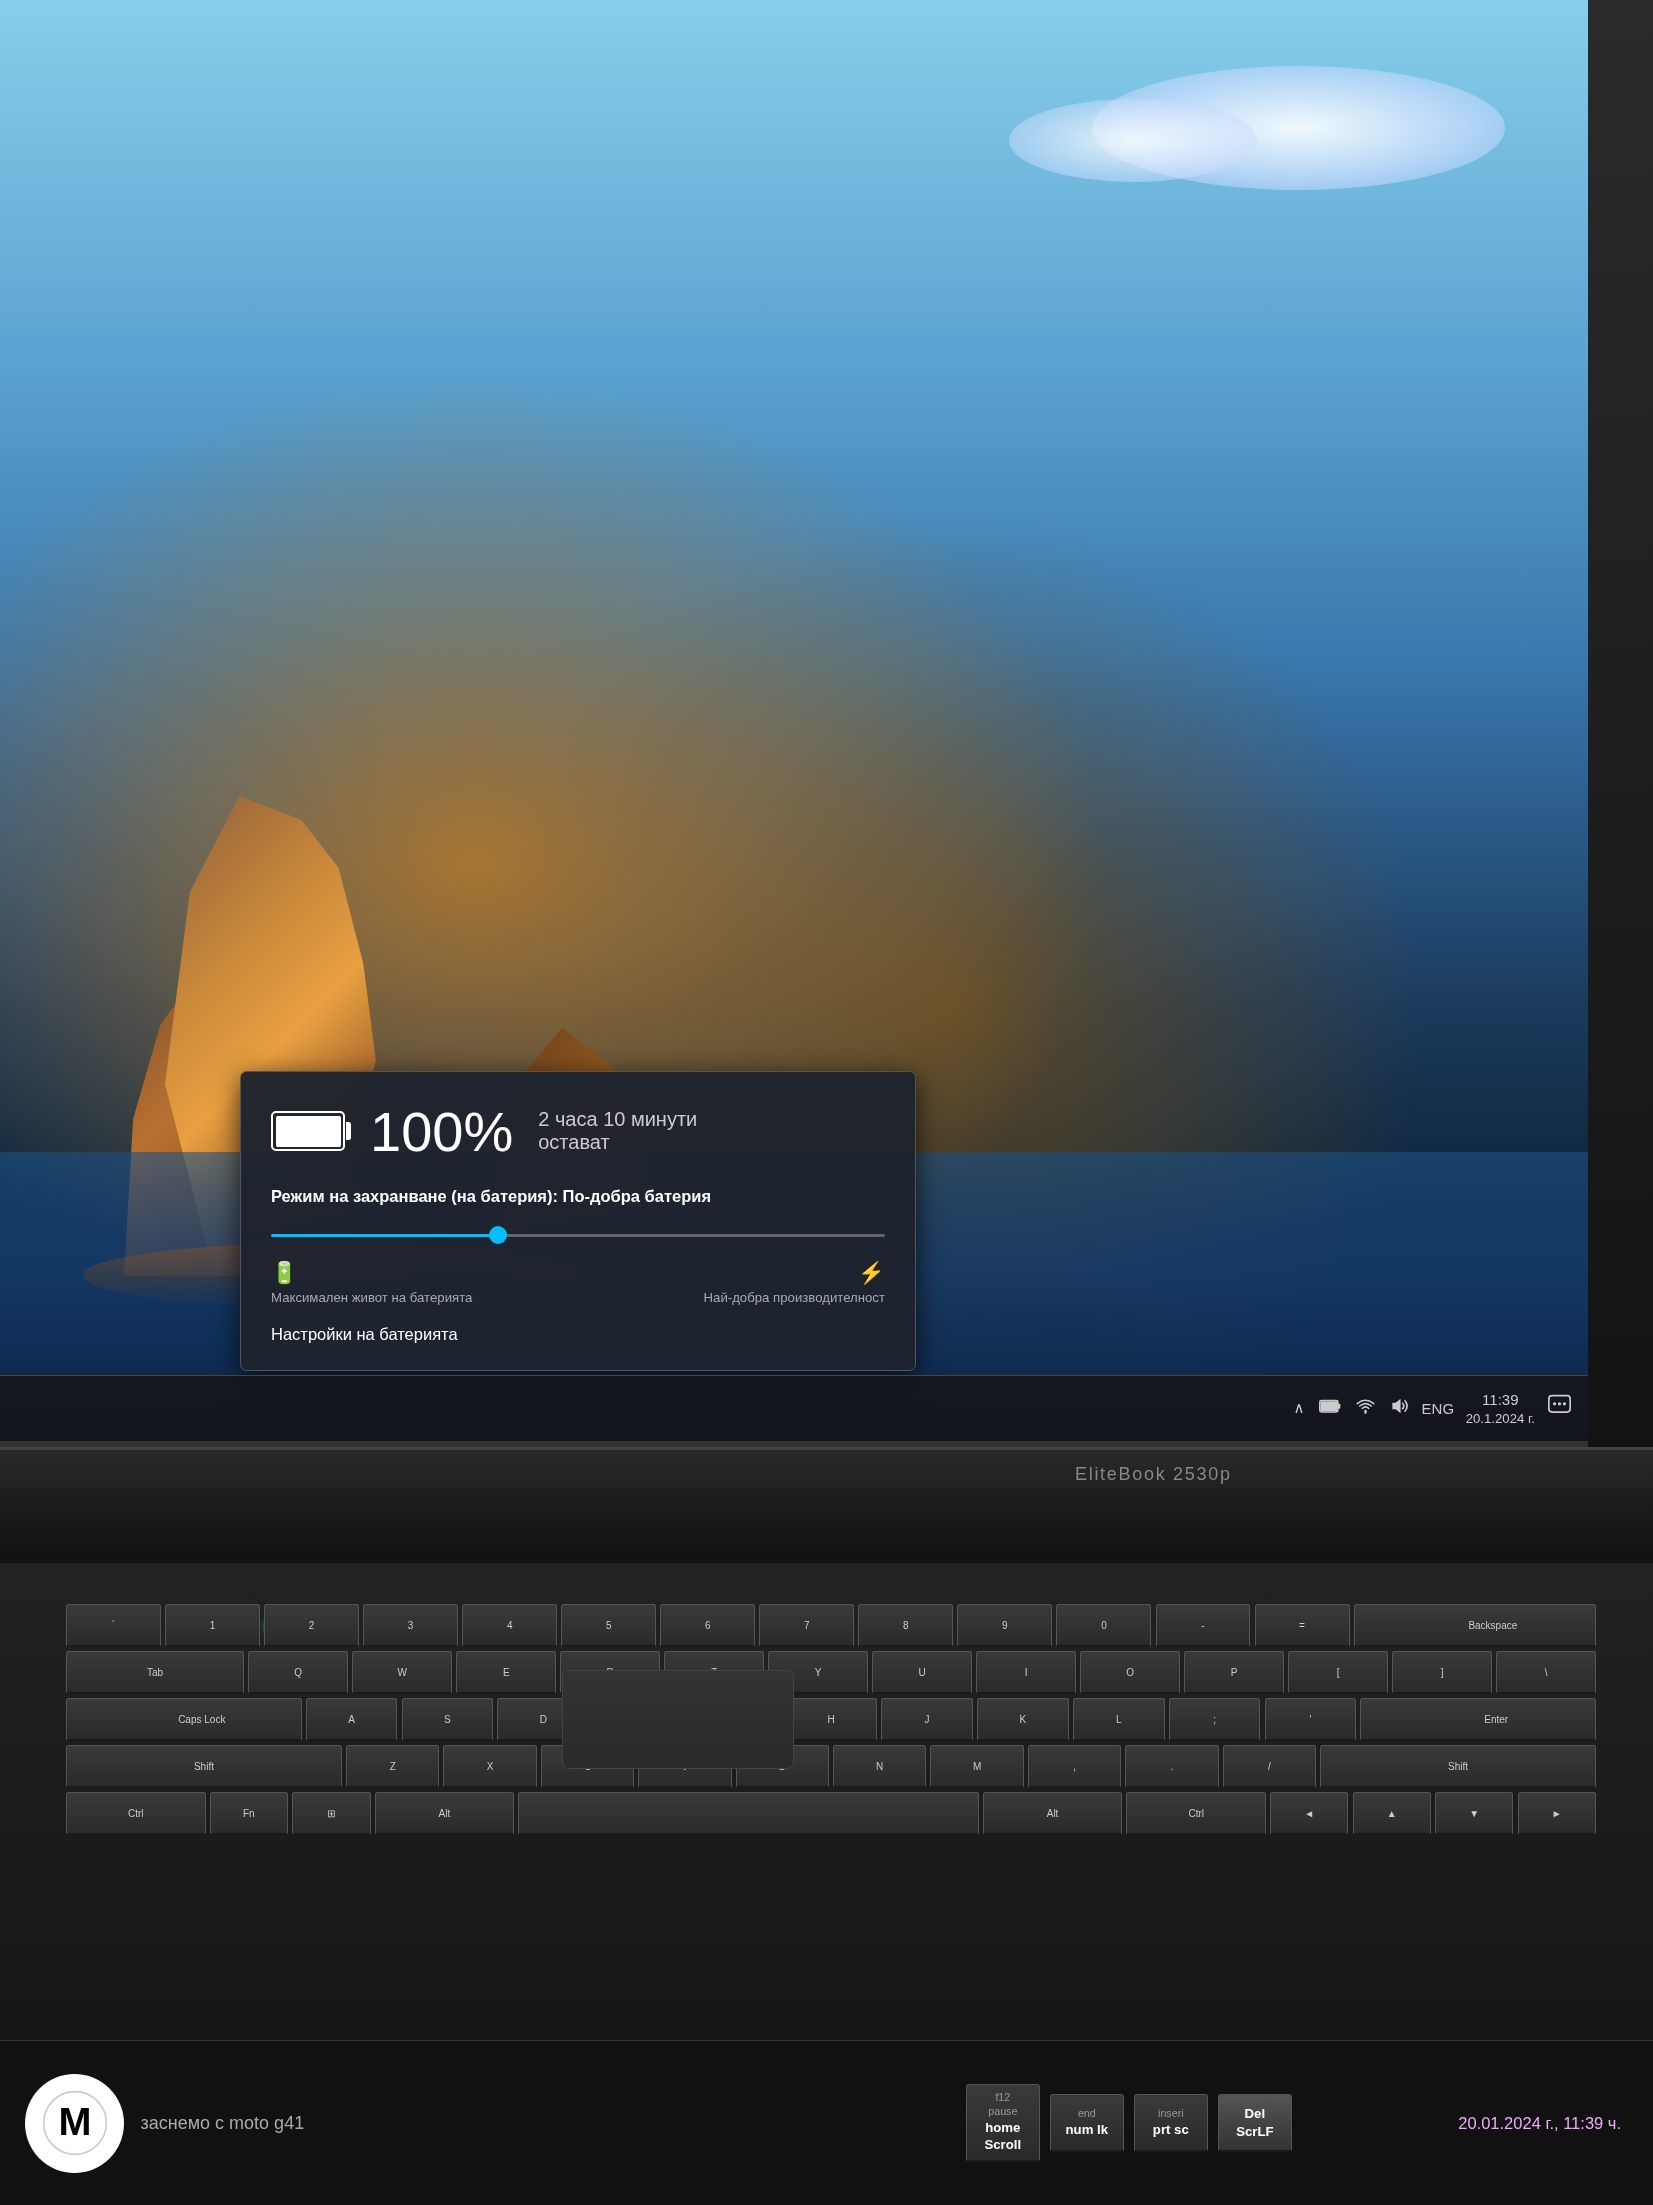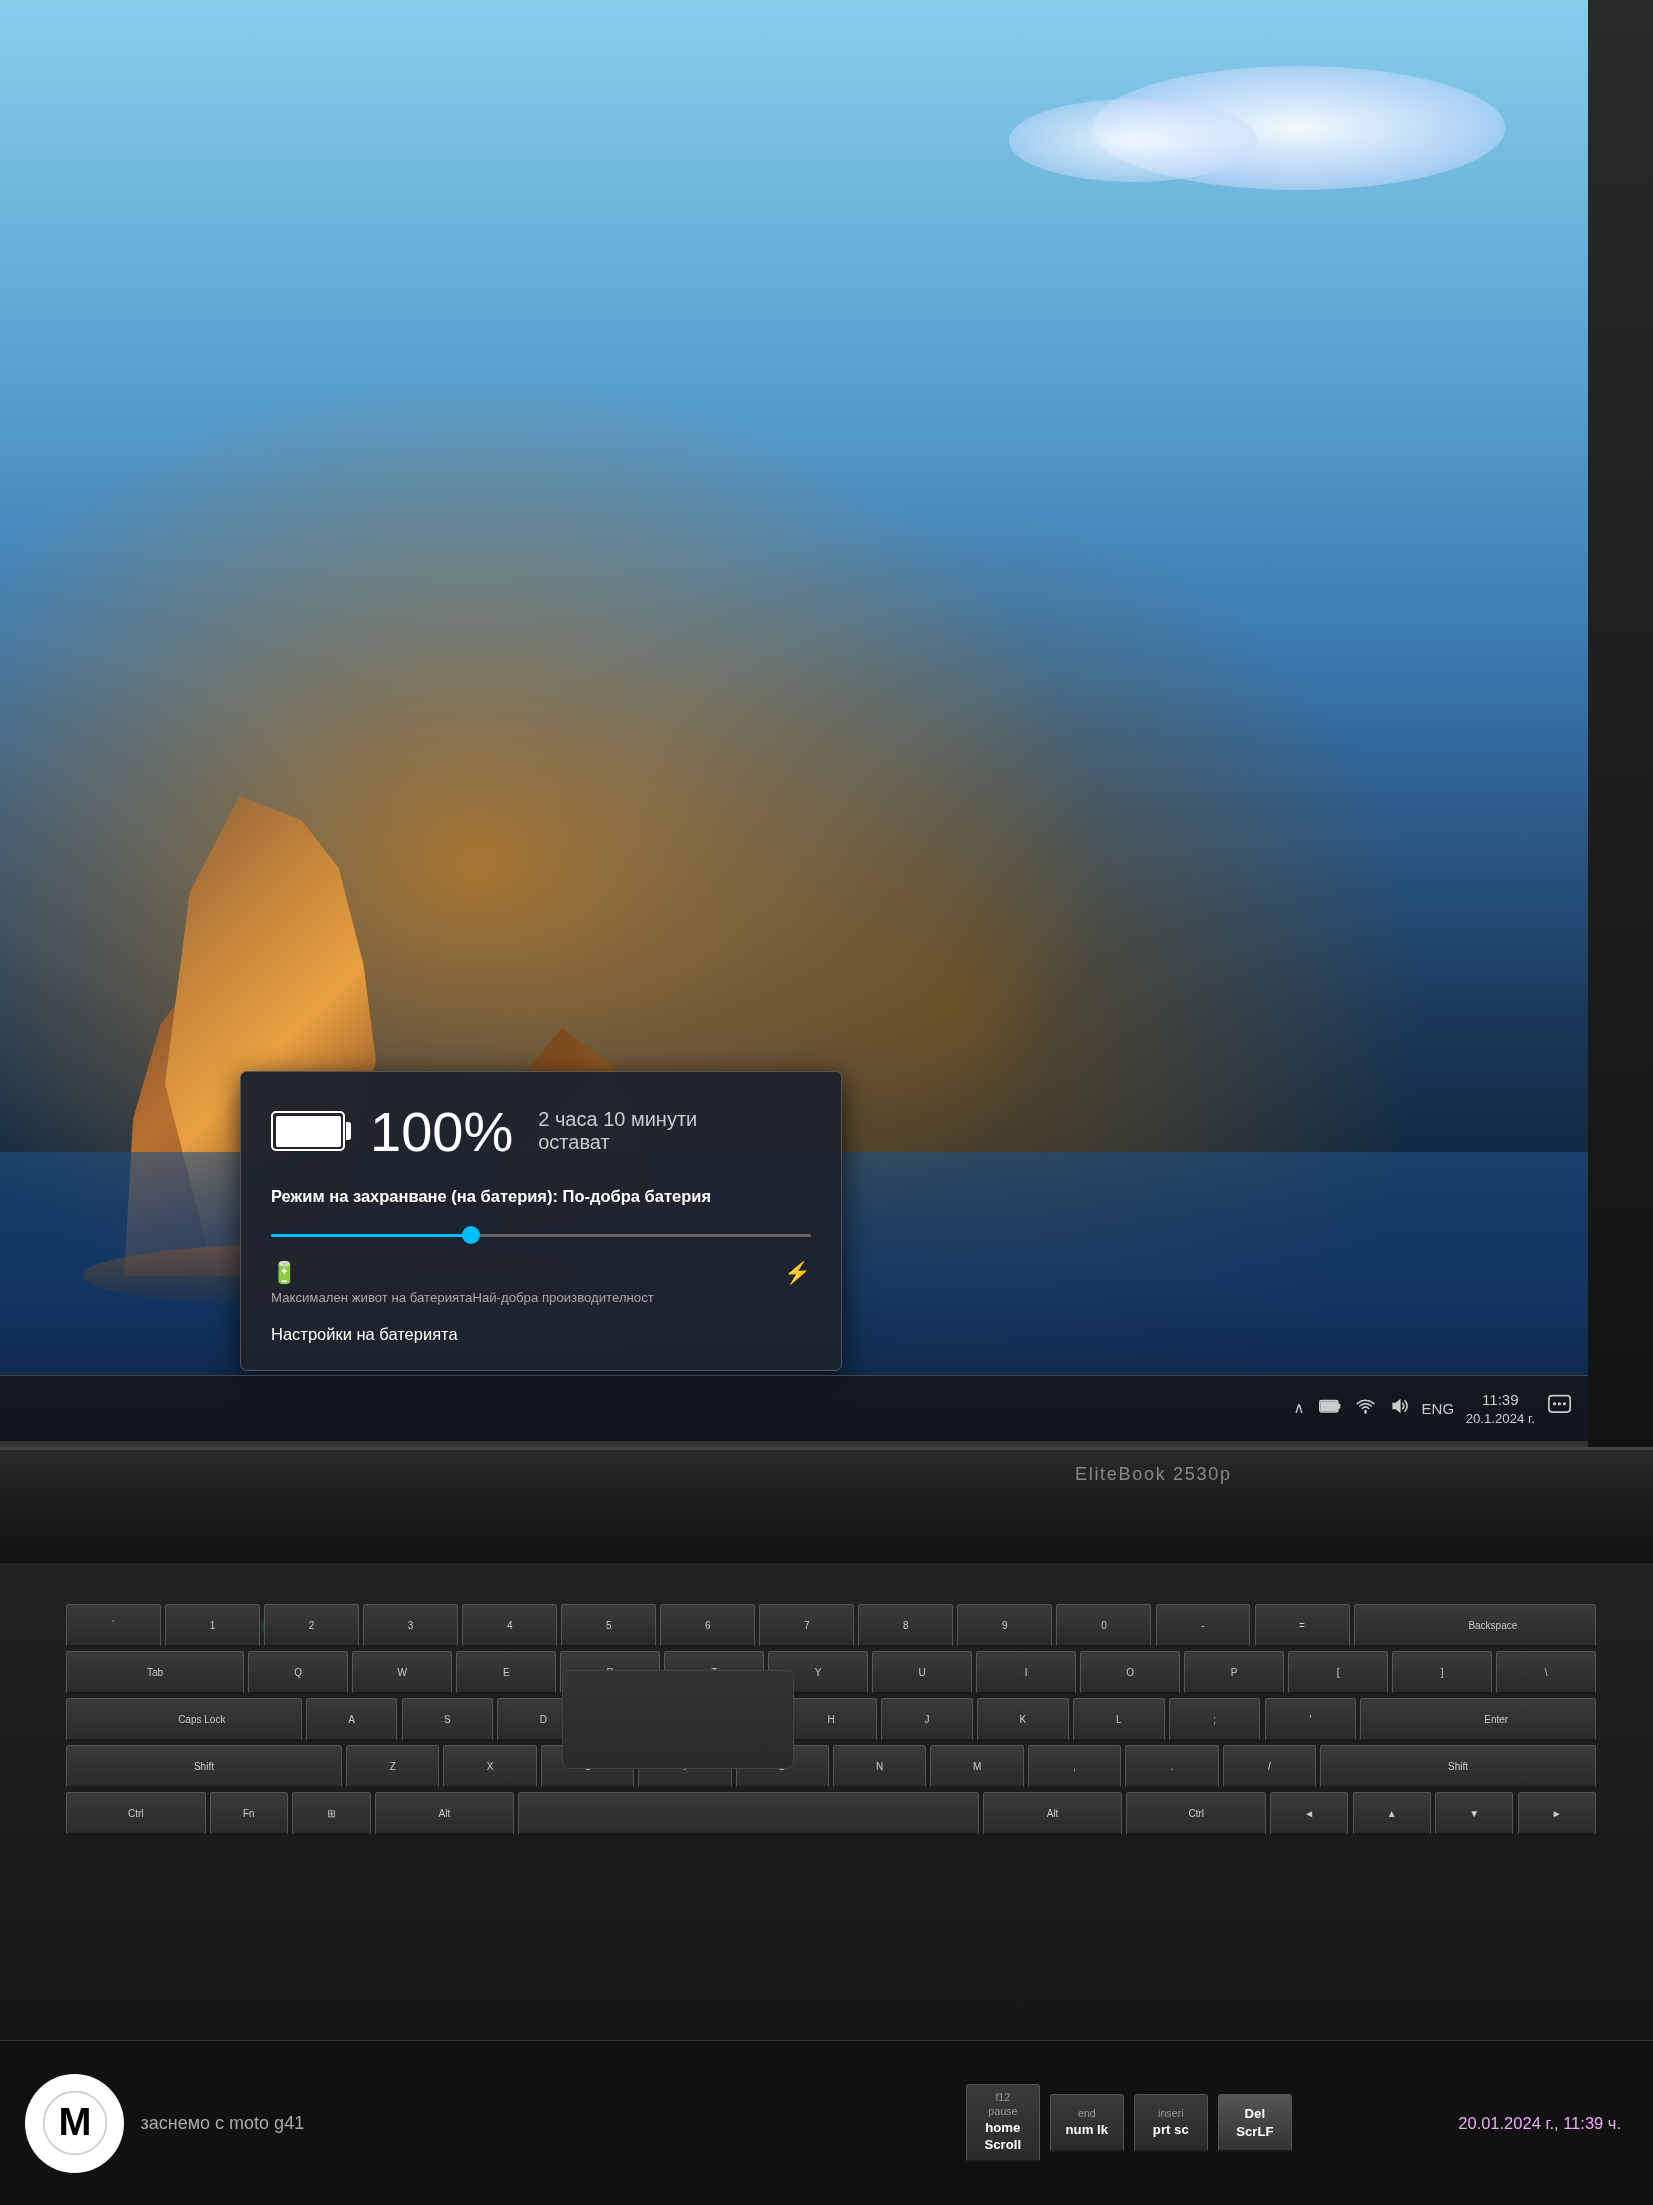--- a/index.html
+++ b/index.html
@@ -211,21 +211,21 @@
     .taskbar-chat-icon {
       color: #ccc;
       font-size: 20px;
     }
 
     
     .battery-popup {
       position: absolute;
       bottom: 70px;
       left: 240px;
-      width: 602px;
+      width: 676px;
       background: rgba(30, 35, 45, 0.97);
       border: 0.8px solid #555;
       border-radius: 6.6px;
       padding: 26.5px 30px;
       color: #fff;
       box-shadow: 0 6.6px 26.5px rgba(0,0,0,0.7);
     }
 
     .battery-header {
       display: flex;
@@ -313,20 +313,21 @@
       color: #aaa;
     }
 
     .slider-icon-right {
       font-size: 21.5px;
       color: #aaa;
     }
 
     .slider-labels {
       display: flex;
+      justify-content: space-between;
       font-size: 13.2px;
       color: #aaa;
       margin-top: 3.3px;
     }
 
     .battery-settings-link {
       color: #fff;
       font-size: 16.5px;
       font-weight: 500;
       margin-top: 20px;

